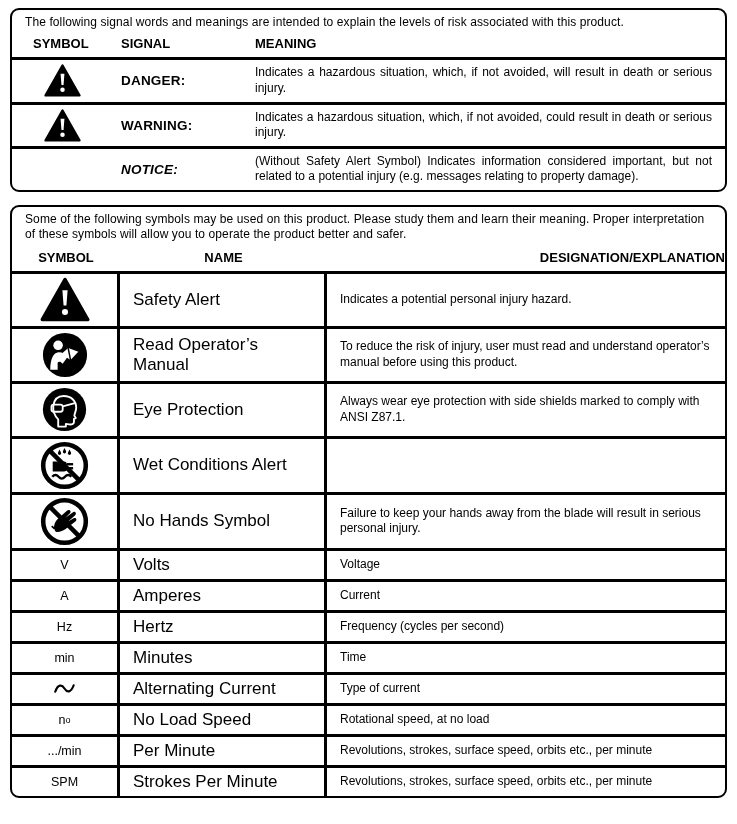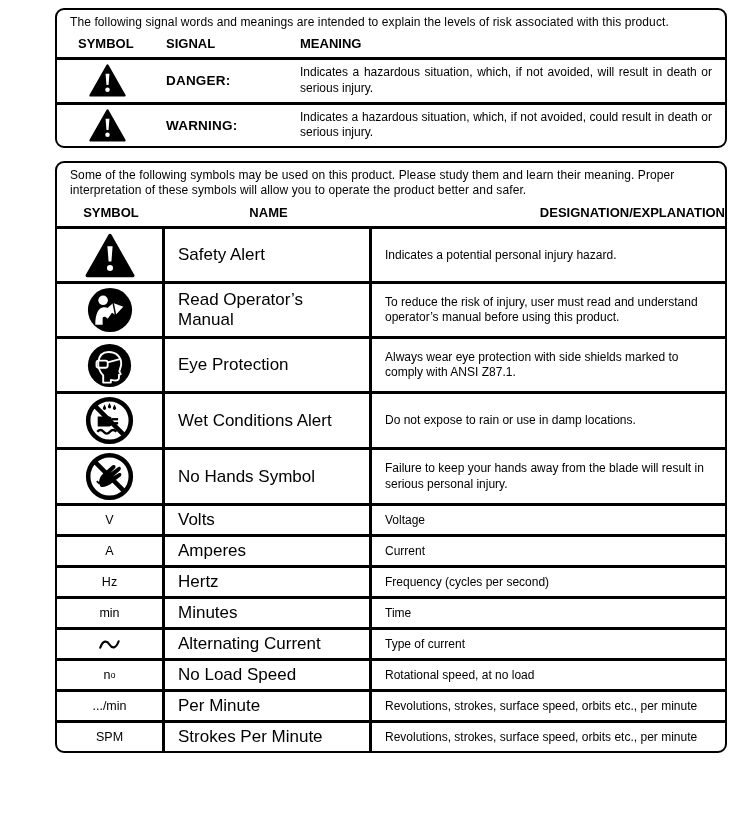--- a/index.html
+++ b/index.html
@@ -3,21 +3,21 @@
 <meta charset="utf-8">
 <style>
   html,body{margin:0;padding:0;}
   body{
     width:737px;height:824px;background:#ffffff;color:#000;
     font-family:"Liberation Sans","DejaVu Sans",sans-serif;
     -webkit-font-smoothing:antialiased;
   }
   .page{padding:8px 10px 0 10px;box-sizing:border-box;}
   .tbl{
-    border:2.5px solid #000;border-radius:9px;overflow:hidden;background:#fff;margin-left:45px;
+    border:2.5px solid #000;border-radius:9px;overflow:hidden;background:#fff;
   }
   .intro{
     margin:0;padding:5px 13px 3px 13px;font-size:12px;line-height:1.28;
     letter-spacing:0.1px;
   }
   
   .t1-head{display:flex;font-weight:bold;font-size:13px;padding:3px 0 6px 0;}
   .t1-head .h-sym{width:100px;padding-left:21px;box-sizing:border-box;}
   .t1-head .h-sig{width:133px;padding-left:9px;box-sizing:border-box;}
   .t1-head .h-mean{flex:1;padding-left:10px;}
@@ -84,20 +84,25 @@
           <path d="M23 2 L44 39 L2 39 Z" fill="#000" stroke="#000" stroke-width="3" stroke-linejoin="round"></path>
           <path d="M20.6 12 h4.8 l-1.1 14 h-2.6 Z" fill="#fff"></path>
           <circle cx="23" cy="32" r="2.8" fill="#fff"></circle>
         </svg>
       </div>
       <div class="c-sig">WARNING:</div>
       <div class="c-mean">Indicates a hazardous situation, which, if not avoided, could result in death or serious injury.</div>
     </div>
 
 
+    <div class="t1-row">
+      <div class="c-sym"></div>
+      <div class="c-sig notice">NOTICE:</div>
+      <div class="c-mean">(Without Safety Alert Symbol) Indicates information considered important, but not related to a potential injury (e.g. messages relating to property damage).</div>
+    </div>
   </section>
 
   <section class="tbl tbl2">
     <p class="intro">Some of the following symbols may be used on this product. Please study them and learn their meaning. Proper interpretation of these symbols will allow you to operate the product better and safer.</p>
 
     <div class="t2-head">
       <span class="h2-sym">SYMBOL</span>
       <span class="h2-name">NAME</span>
       <span class="h2-expl">DESIGNATION/EXPLANATION</span>
     </div>
@@ -149,21 +154,20 @@
           <path d="M27 7.8 l1.5 3 a1.8 1.8 0 1 1 -3 0 Z" fill="#000"></path>
           <path d="M32.5 9.5 l1.5 3 a1.8 1.8 0 1 1 -3 0 Z" fill="#000"></path>
           <path d="M14 22.5 h12.5 a3 3 0 0 1 3 3 v5 a3 3 0 0 1 -3 3 H14 Z" fill="#000"></path>
           <rect x="29.5" y="24.3" width="7" height="2.6" fill="#000"></rect>
           <rect x="29.5" y="28.7" width="7" height="2.6" fill="#000"></rect>
           <path d="M13.5 39.5 q3.5 -4 7 0 t7 0 t7 0" fill="none" stroke="#000" stroke-width="2.6"></path>
           <line x1="11.5" y1="11.5" x2="42.5" y2="42.5" stroke="#000" stroke-width="5"></line>
         </svg>
       </div>
       <div class="cell name">Wet Conditions Alert</div>
-      <div class="cell expl">Do not expose to rain or use in damp locations.</div>
     </div>
 
     <div class="t2-row icon-row">
       <div class="cell sym">
         <svg width="49" height="49" viewBox="0 0 54 54" aria-hidden="true">
           <circle cx="27" cy="27" r="23.5" fill="none" stroke="#000" stroke-width="5"></circle>
           <path d="M17 38 C14 33 16 27 21 23 L30 15 C32 13 35 15.5 33 18 L28 23 L36 17 C38.5 15 41 18 38.5 20.5 L31 27 L37 23.5 C39.5 22 41.5 25 39 27 L30 34 C27 36.5 21 40 17 38 Z" fill="#000"></path>
           <path d="M13 32 l2.5 2.5 l2.5 -2.5 l2.5 2.5" fill="none" stroke="#000" stroke-width="2"></path>
           <line x1="11.5" y1="11.5" x2="42.5" y2="42.5" stroke="#000" stroke-width="5"></line>
         </svg>

